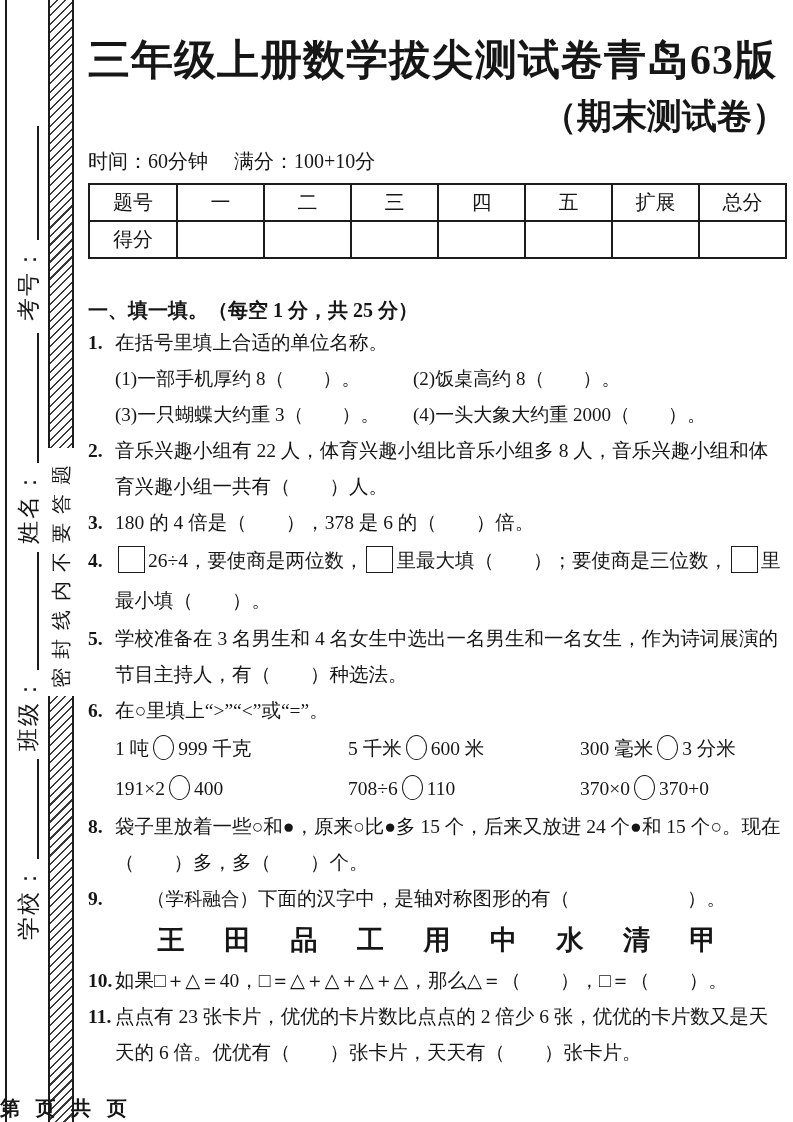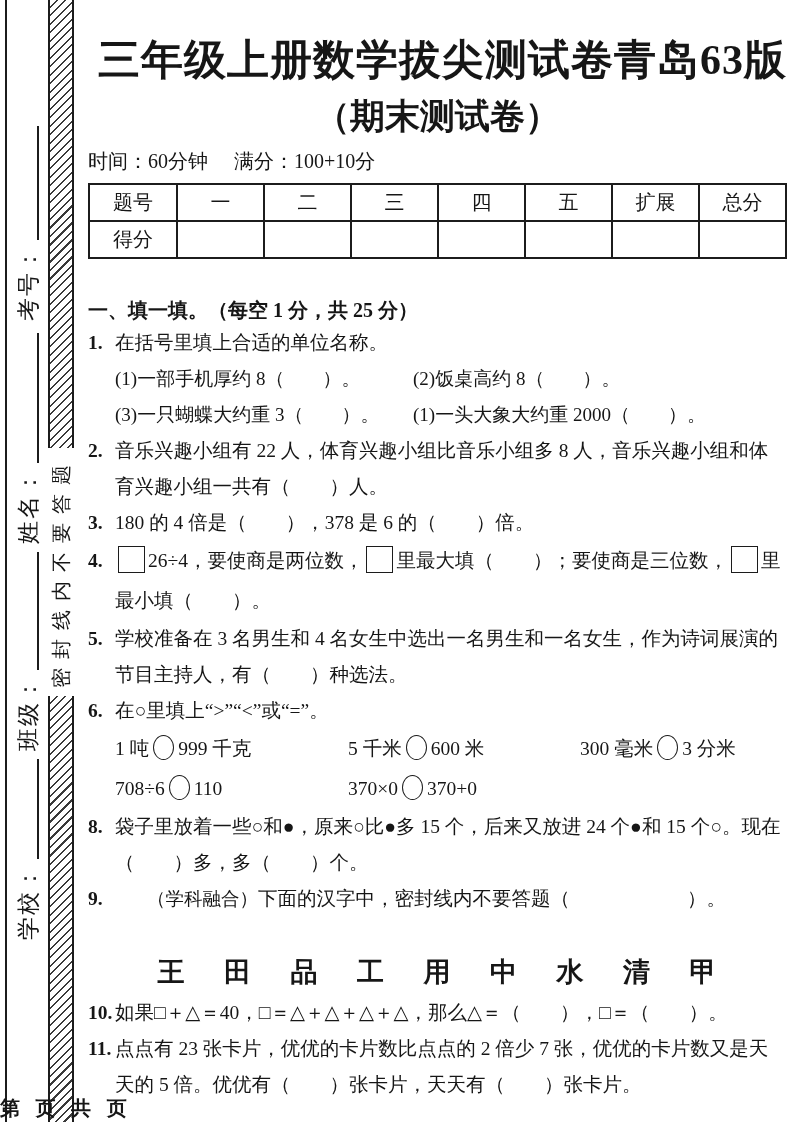--- a/index.html
+++ b/index.html
@@ -32,22 +32,22 @@
     transform-origin:0 0; transform:rotate(-90deg) translateX(-1122px);
   }
   .seal-text {
     position:absolute; left:426px; top:0; width:248px; height:26px; line-height:26px;
     background:#ffffff; text-align:center; font-size:20px; letter-spacing:9px;
     white-space:nowrap;
   }
 
   
   .main { position:absolute; left:88px; top:0; width:699px; }
-  .title { margin-top:32px; text-align:right; font-size:42px; font-weight:bold; line-height:56px; letter-spacing:1px; }
-  .subtitle { margin-top:6px; text-align:center; font-size:35px; font-weight:bold; line-height:46px; }
+  .title { margin-top:32px; text-align:left; font-size:42px; font-weight:bold; line-height:56px; letter-spacing:1px; }
+  .subtitle { margin-top:6px; text-align:right; font-size:35px; font-weight:bold; line-height:46px; }
   .info { margin-top:8px; font-size:20px; padding-right:24px; }
   .info .gap { display:inline-block; width:26px; }
 
   table.score { width:100%; border-collapse:collapse; margin-top:8px; table-layout:fixed; }
   table.score td {
     border:2px solid #1c1c1c; height:35px; text-align:center;
     font-size:20px; padding:0;
   }
   table.score td.first { width:86px; }
 
@@ -62,21 +62,21 @@
     display:inline-block; width:25px; height:25px; border:1.5px solid #1c1c1c;
     vertical-align:-6px; margin:0 3px; background:#fff;
   }
   .cmp-circle {
     display:inline-block; width:19px; height:23px; border:1.5px solid #1c1c1c;
     border-radius:50%; vertical-align:-5px; margin:0 4px; background:#fff;
   }
 
   .hanzi-row {
     text-align:center; font-family:"Liberation Sans","DejaVu Sans",sans-serif;
-    font-weight:bold; font-size:27px; line-height:46px; word-spacing:30px; letter-spacing:1px;margin-top:32px;
+    font-weight:bold; font-size:27px; line-height:46px; word-spacing:30px; letter-spacing:1px;
   }
   .tag { font-size:18.5px;margin-left:32px; }
 
   .footer {
     position:absolute; left:0; right:0; bottom:0; text-align:left;
     font-family:"Liberation Sans","DejaVu Sans",sans-serif; font-weight:bold;
     font-size:20px; word-spacing:10px;
   }
 </style>
 </head>
@@ -137,49 +137,50 @@
     </tbody>
       </table>
 
     <div class="section-heading">一、填一填。（每空 1 分，共 25 分）</div>
 
     <div class="q"><span class="qnum">1.</span><span>在括号里填上合适的单位名称。</span></div>
     <div class="grid2">
       <span>(1)一部手机厚约 8（　　）。</span>
       <span>(2)饭桌高约 8（　　）。</span>
       <span>(3)一只蝴蝶大约重 3（　　）。</span>
-      <span>(1)一头大象大约重 2000（　　）。</span>
+      <span>(4)一头大象大约重 2000（　　）。</span>
     </div>
 
     <div class="q"><span class="qnum">2.</span><span>音乐兴趣小组有 22 人，体育兴趣小组比音乐小组多 8 人，音乐兴趣小组和体育兴趣小组一共有（　　）人。</span></div>
 
     <div class="q"><span class="qnum">3.</span><span>180 的 4 倍是（　　），378 是 6 的（　　）倍。</span></div>
 
     <div class="q" style="line-height:40px;"><span class="qnum">4.</span><span class="blank-box"></span><span>26÷4，要使商是两位数，</span><span class="blank-box"></span><span>里最大填（　　）；要使商是三位数，</span><span class="blank-box"></span><span>里最小填（　　）。</span></div>
 
     <div class="q"><span class="qnum">5.</span><span>学校准备在 3 名男生和 4 名女生中选出一名男生和一名女生，作为诗词展演的节目主持人，有（　　）种选法。</span></div>
 
     <div class="q"><span class="qnum">6.</span><span>在○里填上“&gt;”“&lt;”或“=”。</span></div>
     <div class="cmp-row">
       <span><span>1 吨</span><span class="cmp-circle"></span><span>999 千克</span></span>
       <span><span>5 千米</span><span class="cmp-circle"></span><span>600 米</span></span>
       <span><span>300 毫米</span><span class="cmp-circle"></span><span>3 分米</span></span>
     </div>
     <div class="cmp-row">
+      <span><span>191×2</span><span class="cmp-circle"></span><span>400</span></span>
       <span><span>708÷6</span><span class="cmp-circle"></span><span>110</span></span>
       <span><span>370×0</span><span class="cmp-circle"></span><span>370+0</span></span>
     </div>
 
 
     <div class="q"><span class="qnum">8.</span><span>袋子里放着一些○和●，原来○比●多 15 个，后来又放进 24 个●和 15 个○。现在（　　）多，多（　　）个。</span></div>
 
-    <div class="q"><span class="qnum">9.</span><span class="tag">（学科融合）</span><span>下面的汉字中，密封线内不要答题（　　　　　　）。</span></div>
+    <div class="q"><span class="qnum">9.</span><span class="tag">（学科融合）</span><span>下面的汉字中，是轴对称图形的有（　　　　　　）。</span></div>
     <div class="hanzi-row">王 田 品 工 用 中 水 清 甲</div>
 
     <div class="q"><span class="qnum">10.</span><span>如果□＋△＝40，□＝△＋△＋△＋△，那么△＝（　　），□＝（　　）。</span></div>
 
-    <div class="q"><span class="qnum">11.</span><span>点点有 23 张卡片，优优的卡片数比点点的 2 倍少 7 张，优优的卡片数又是天天的 5 倍。优优有（　　）张卡片，天天有（　　）张卡片。</span></div>
+    <div class="q"><span class="qnum">11.</span><span>点点有 23 张卡片，优优的卡片数比点点的 2 倍少 6 张，优优的卡片数又是天天的 6 倍。优优有（　　）张卡片，天天有（　　）张卡片。</span></div>
 
   </div>
 
   <div class="footer">第 页 共 页</div>
 
 </div>
 
 </body></html>

